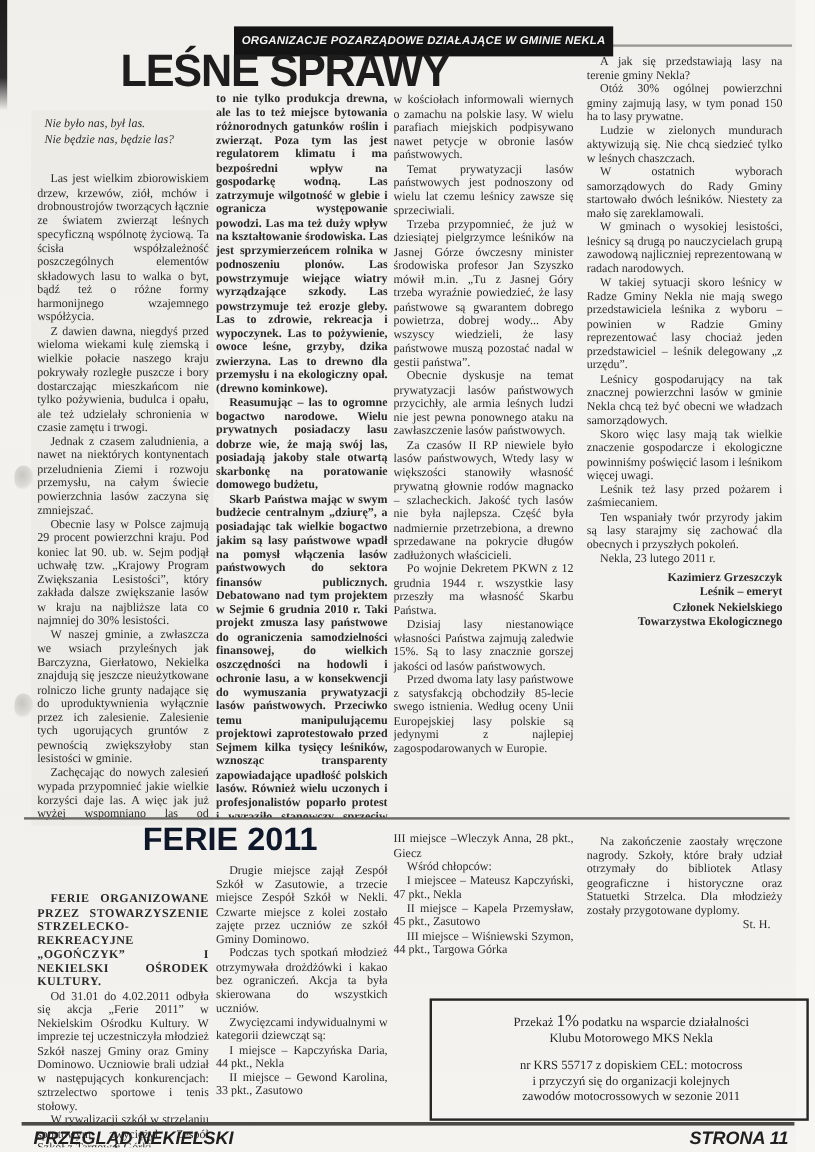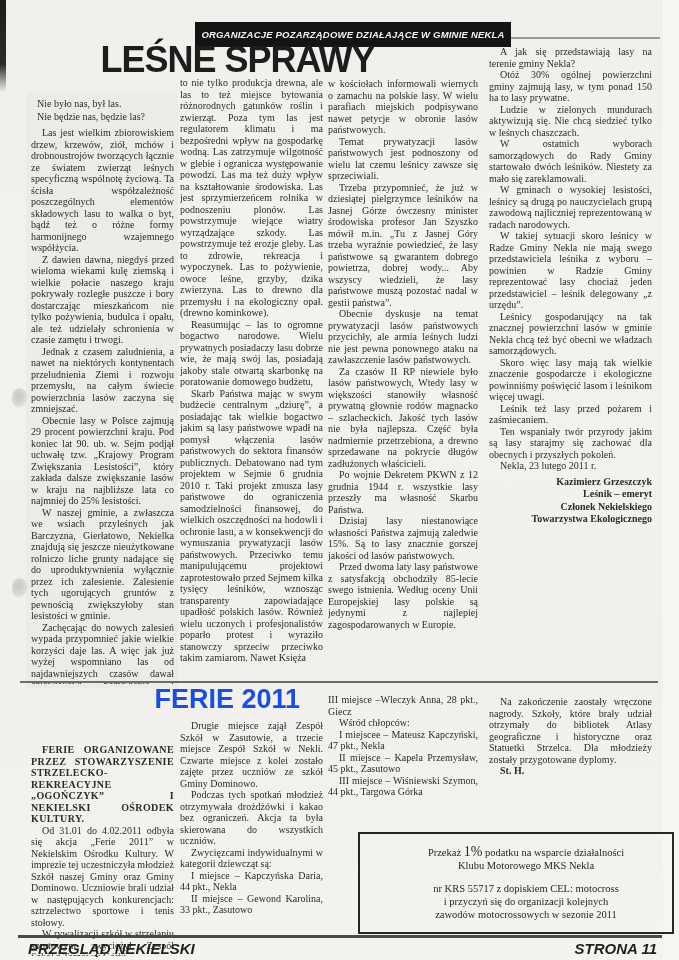--- a/index.html
+++ b/index.html
@@ -21,31 +21,31 @@
   .banner span{font-family:"Liberation Sans",sans-serif;font-weight:bold;font-style:italic;
     font-size:9.5px;color:#f4f4f4;letter-spacing:.2px;white-space:nowrap;}
   .banner-rule{left:195px;top:37px;width:465px;height:2px;background:#9a9a96;}
   .headline{left:85px;top:38px;width:305px;text-align:center;
     font-family:"Liberation Sans",sans-serif;font-weight:bold;font-size:36px;
     letter-spacing:-1px;color:#1d1d1d;transform:scaleY(1.05);}
   
   .col{position:absolute;overflow:hidden;font-size:10px;line-height:11.5px;text-align:justify;}
   .col p{margin:0;text-indent:11px;}
   .col p.cont{text-indent:0;}
-  .epi{margin:0 0 4px 6px;line-height:12.5px;text-indent:0;}
+  .epi{font-style:italic;margin:0 0 21px 6px;line-height:12.5px;text-indent:0;}
   .epi p{text-indent:0;}
   .date-line{text-indent:22px;margin-top:1px;}
   .sig{margin-top:4px;text-align:right;font-weight:bold;line-height:12.5px;}
   .sig div{white-space:nowrap;}
   
   .rule{height:2px;background:#6b6b67;}
-  .ferie-title{left:106px;top:684px;width:194px;text-align:right;
-    font-family:"Liberation Sans",sans-serif;font-weight:bold;font-size:27px;color:#1d4ed8;}
+  .ferie-title{left:119px;top:684px;width:194px;text-align:left;
+    font-family:"Liberation Sans",sans-serif;font-weight:bold;font-size:27px;color:#0f172a;}
   .lead{font-weight:bold;letter-spacing:.4px;}
-  .signoff{text-align:left;font-weight:bold;padding-right:10px;margin-top:10px;}
+  .signoff{text-align:right;font-weight:normal;padding-right:10px;margin-top:10px;}
   
   .adbox{left:358px;top:832px;width:292px;height:98px;border:2px solid #26262
 4;border:2px solid #262624;
     display:flex;flex-direction:column;align-items:center;justify-content:center;
     font-size:10.5px;line-height:13px;text-align:center;color:#262626;padding-left:20px;}
   .adbox .gap{height:10px;}
   .pct{font-size:14px;}
   
   .footer-rule{left:18px;top:935px;width:644px;height:2.5px;background:#4a4a46;}
   .footer-text{font-family:"Liberation Sans",sans-serif;font-weight:bold;font-style:italic;
@@ -68,26 +68,26 @@
 <div class="abs headline">LEŚNE SPRAWY</div>
 
 <div class="col" style="left:31px;top:98px;width:143px;height:586px;">
   <div class="epi">
     <p>Nie było nas, był las.</p>
     <p>Nie będzie nas, będzie las?</p>
   </div>
   <p>Las jest wielkim zbiorowiskiem drzew, krzewów, ziół, mchów i drobnoustrojów tworzących łącznie ze światem zwierząt leśnych specyficzną wspólnotę życiową. Ta ścisła współzależność poszczególnych elementów składowych lasu to walka o byt, bądź też o różne formy harmonijnego wzajemnego współżycia.</p>
   <p>Z dawien dawna, niegdyś przed wieloma wiekami kulę ziemską i wielkie połacie naszego kraju pokrywały rozległe puszcze i bory dostarczając mieszkańcom nie tylko pożywienia, budulca i opału, ale też udzielały schronienia w czasie zamętu i trwogi.</p>
   <p>Jednak z czasem zaludnienia, a nawet na niektórych kontynentach przeludnienia Ziemi i rozwoju przemysłu, na całym świecie powierzchnia lasów zaczyna się zmniejszać.</p>
-  <p>Obecnie lasy w Polsce zajmują 29 procent powierzchni kraju. Pod koniec lat 90. ub. w. Sejm podjął uchwałę tzw. „Krajowy Program Zwiększania Lesistości”, który zakłada dalsze zwiększanie lasów w kraju na najbliższe lata co najmniej do 25% lesistości.</p>
+  <p>Obecnie lasy w Polsce zajmują 29 procent powierzchni kraju. Pod koniec lat 90. ub. w. Sejm podjął uchwałę tzw. „Krajowy Program Zwiększania Lesistości”, który zakłada dalsze zwiększanie lasów w kraju na najbliższe lata co najmniej do 30% lesistości.</p>
   <p>W naszej gminie, a zwłaszcza we wsiach przyleśnych jak Barczyzna, Gierłatowo, Nekielka znajdują się jeszcze nieużytkowane rolniczo liche grunty nadające się do uproduktywnienia wyłącznie przez ich zalesienie. Zalesienie tych ugorujących gruntów z pewnością zwiększyłoby stan lesistości w gminie.</p>
   <p>Zachęcając do nowych zalesień wypada przypomnieć jakie wielkie korzyści daje las. A więc jak już wyżej wspomniano las od najdawniejszych czasów dawał człowiekowi pożywienie i schronienie. Pamiętać trzeba, że las</p>
 </div>
 
-<div class="col" style="left:180px;top:77px;width:143px;height:605px;">
+<div class="col" style="left:180px;top:77px;width:143px;height:605px;font-weight:bold;">
   <p class="cont">to nie tylko produkcja drewna, ale las to też miejsce bytowania różnorodnych gatunków roślin i zwierząt. Poza tym las jest regulatorem klimatu i ma bezpośredni wpływ na gospodarkę wodną. Las zatrzymuje wilgotność w glebie i ogranicza występowanie powodzi. Las ma też duży wpływ na kształtowanie środowiska. Las jest sprzymierzeńcem rolnika w podnoszeniu plonów. Las powstrzymuje wiejące wiatry wyrządzające szkody. Las powstrzymuje też erozje gleby. Las to zdrowie, rekreacja i wypoczynek. Las to pożywienie, owoce leśne, grzyby, dzika zwierzyna. Las to drewno dla przemysłu i na ekologiczny opał. (drewno kominkowe).</p>
   <p>Reasumując – las to ogromne bogactwo narodowe. Wielu prywatnych posiadaczy lasu dobrze wie, że mają swój las, posiadają jakoby stale otwartą skarbonkę na poratowanie domowego budżetu,</p>
   <p>Skarb Państwa mając w swym budżecie centralnym „dziurę”, a posiadając tak wielkie bogactwo jakim są lasy państwowe wpadł na pomysł włączenia lasów państwowych do sektora finansów publicznych. Debatowano nad tym projektem w Sejmie 6 grudnia 2010 r. Taki projekt zmusza lasy państwowe do ograniczenia samodzielności finansowej, do wielkich oszczędności na hodowli i ochronie lasu, a w konsekwencji do wymuszania prywatyzacji lasów państwowych. Przeciwko temu manipulującemu projektowi zaprotestowało przed Sejmem kilka tysięcy leśników, wznosząc transparenty zapowiadające upadłość polskich lasów. Również wielu uczonych i profesjonalistów poparło protest i wyraziło stanowczy sprzeciw przeciwko takim zamiarom. Nawet Księża</p>
 </div>
 
 <div class="col" style="left:328px;top:78px;width:150px;height:602px;">
   <p class="cont">w kościołach informowali wiernych o zamachu na polskie lasy. W wielu parafiach miejskich podpisywano nawet petycje w obronie lasów państwowych.</p>
   <p>Temat prywatyzacji lasów państwowych jest podnoszony od wielu lat czemu leśnicy zawsze się sprzeciwiali.</p>
   <p>Trzeba przypomnieć, że już w dziesiątej pielgrzymce leśników na Jasnej Górze ówczesny minister środowiska profesor Jan Szyszko mówił m.in. „Tu z Jasnej Góry trzeba wyraźnie powiedzieć, że lasy państwowe są gwarantem dobrego powietrza, dobrej wody... Aby wszyscy wiedzieli, że lasy państwowe muszą pozostać nadal w gestii państwa”.</p>
   <p>Obecnie dyskusje na temat prywatyzacji lasów państwowych przycichły, ale armia leśnych ludzi nie jest pewna ponownego ataku na zawłaszczenie lasów państwowych.</p>

